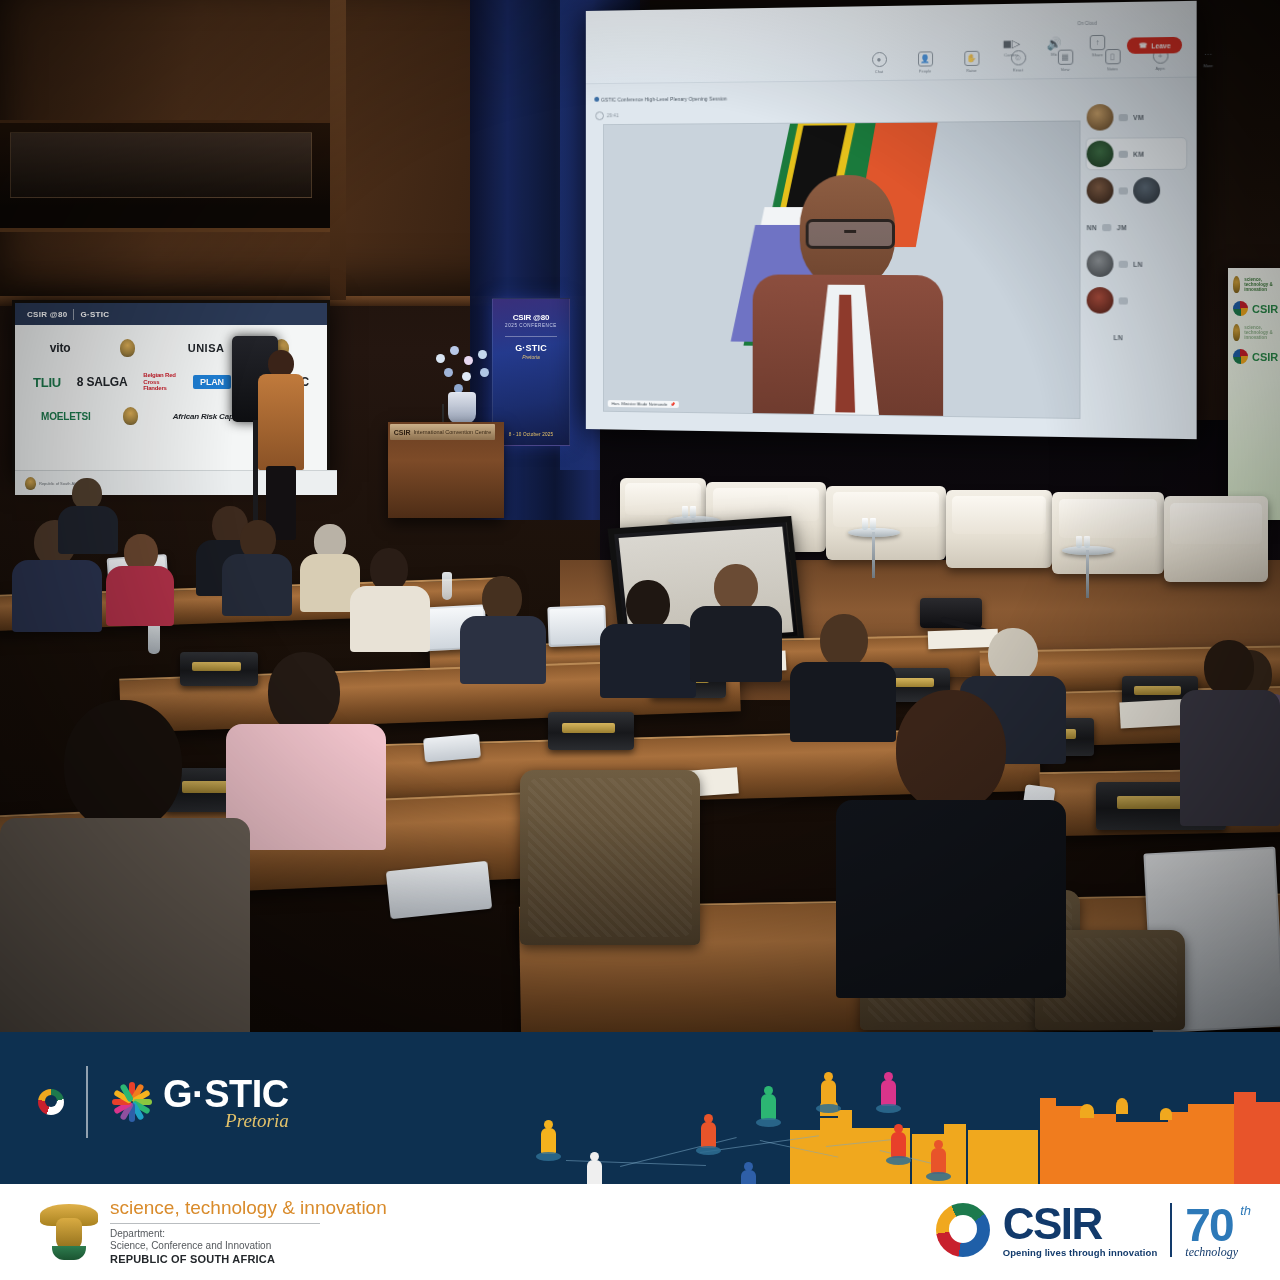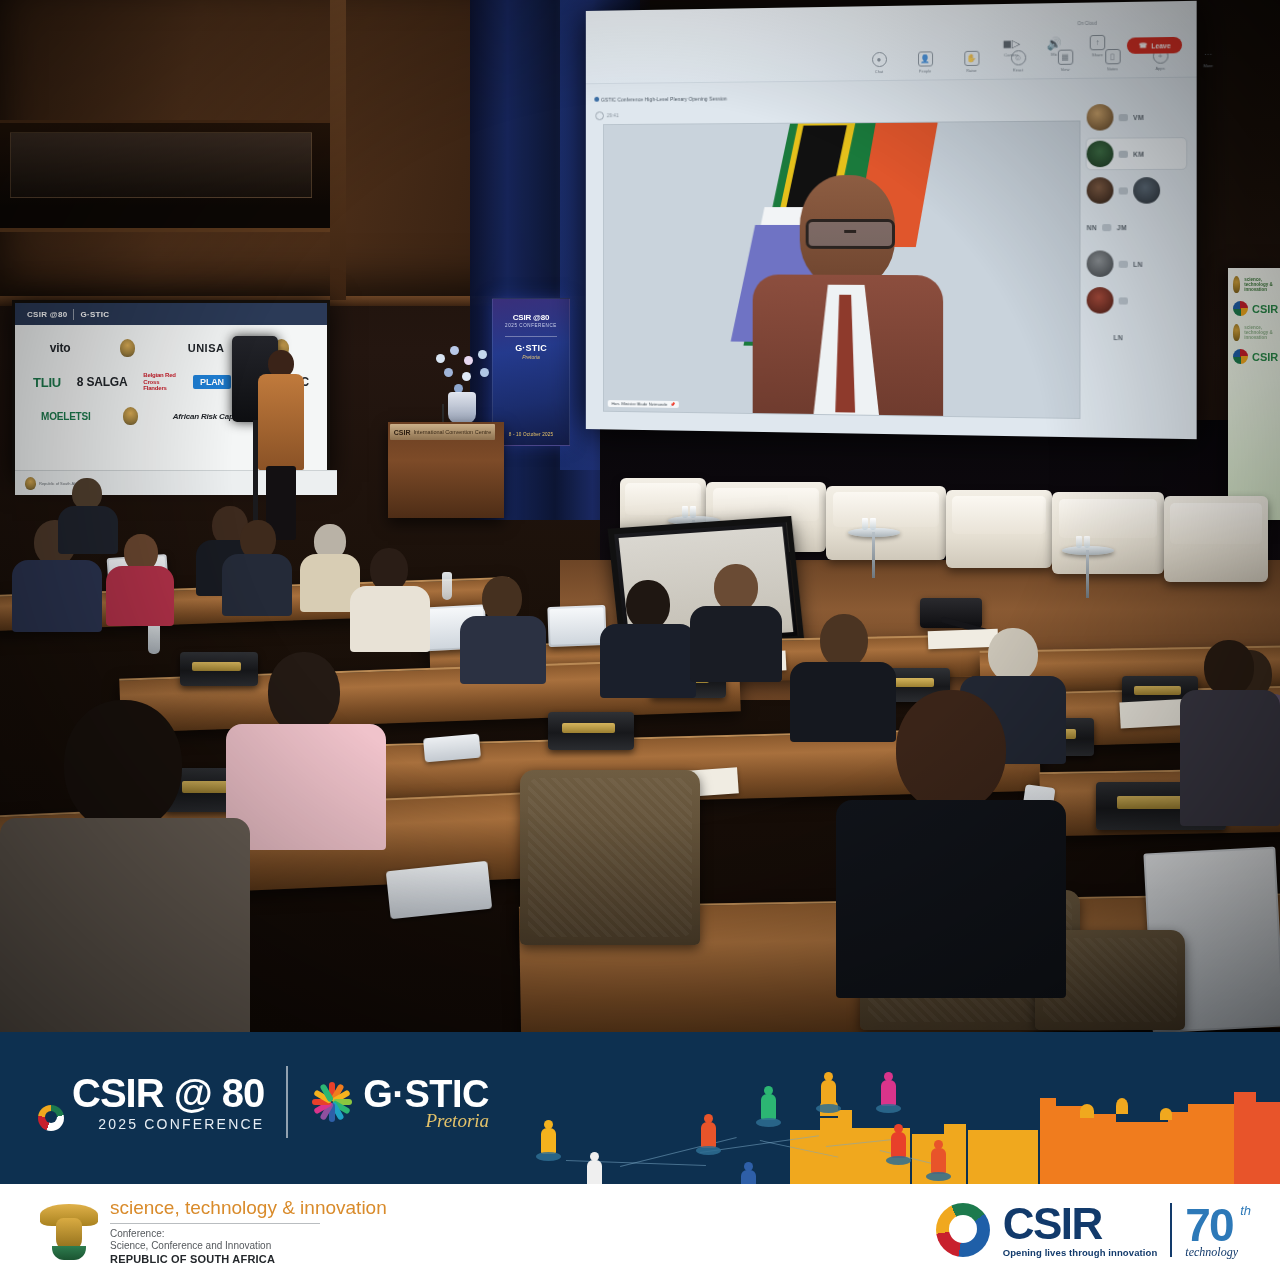--- a/index.html
+++ b/index.html
@@ -662,24 +662,20 @@
       <div class="body" style="left:0;top:50px;width:100px;height:136px;background:#3c3a46;"></div>
     </div>
 
     <div class="vignette"></div>
   </div>
 
   <div class="band">
     <div class="band-logos">
       <div class="csir80">
         <div class="csir-mark"></div>
-        <div class="csir-text">
-          <div class="big">CSIR @ 80</div>
-          <div class="small">2025 CONFERENCE</div>
-        </div>
       </div>
       <div class="vbar"></div>
       <div class="gstic">
         <div class="burst">
             <span style="background: rgb(232, 64, 42); transform: rotate(0deg);"></span>
             <span style="background: rgb(240, 124, 30); transform: rotate(30deg);"></span>
             <span style="background: rgb(245, 178, 29); transform: rotate(60deg);"></span>
             <span style="background: rgb(140, 198, 63); transform: rotate(90deg);"></span>
             <span style="background: rgb(44, 182, 115); transform: rotate(120deg);"></span>
             <span style="background: rgb(31, 160, 196); transform: rotate(150deg);"></span>
@@ -772,21 +768,21 @@
     <div class="dsti">
       <div class="coat">
         <div class="wings"></div>
           <div class="shield"></div>
           <div class="base"></div>
       </div>
       <div class="dsti-txt">
         <div class="l1">science, technology
 &amp; innovation</div>
         <div class="dsti-rule"></div>
-        <div class="l2">Conference:</div>
+        <div class="l2">Department:</div>
         <div class="l2">Science, Conference and Innovation</div>
         <div class="l3">REPUBLIC OF SOUTH AFRICA</div>
       </div>
     </div>
 
     <div class="csir80f">
       <div class="f-mark"></div>
       <div class="f-csir">
         <div class="w">CSIR</div>
         <div class="t">Opening lives through innovation</div>

